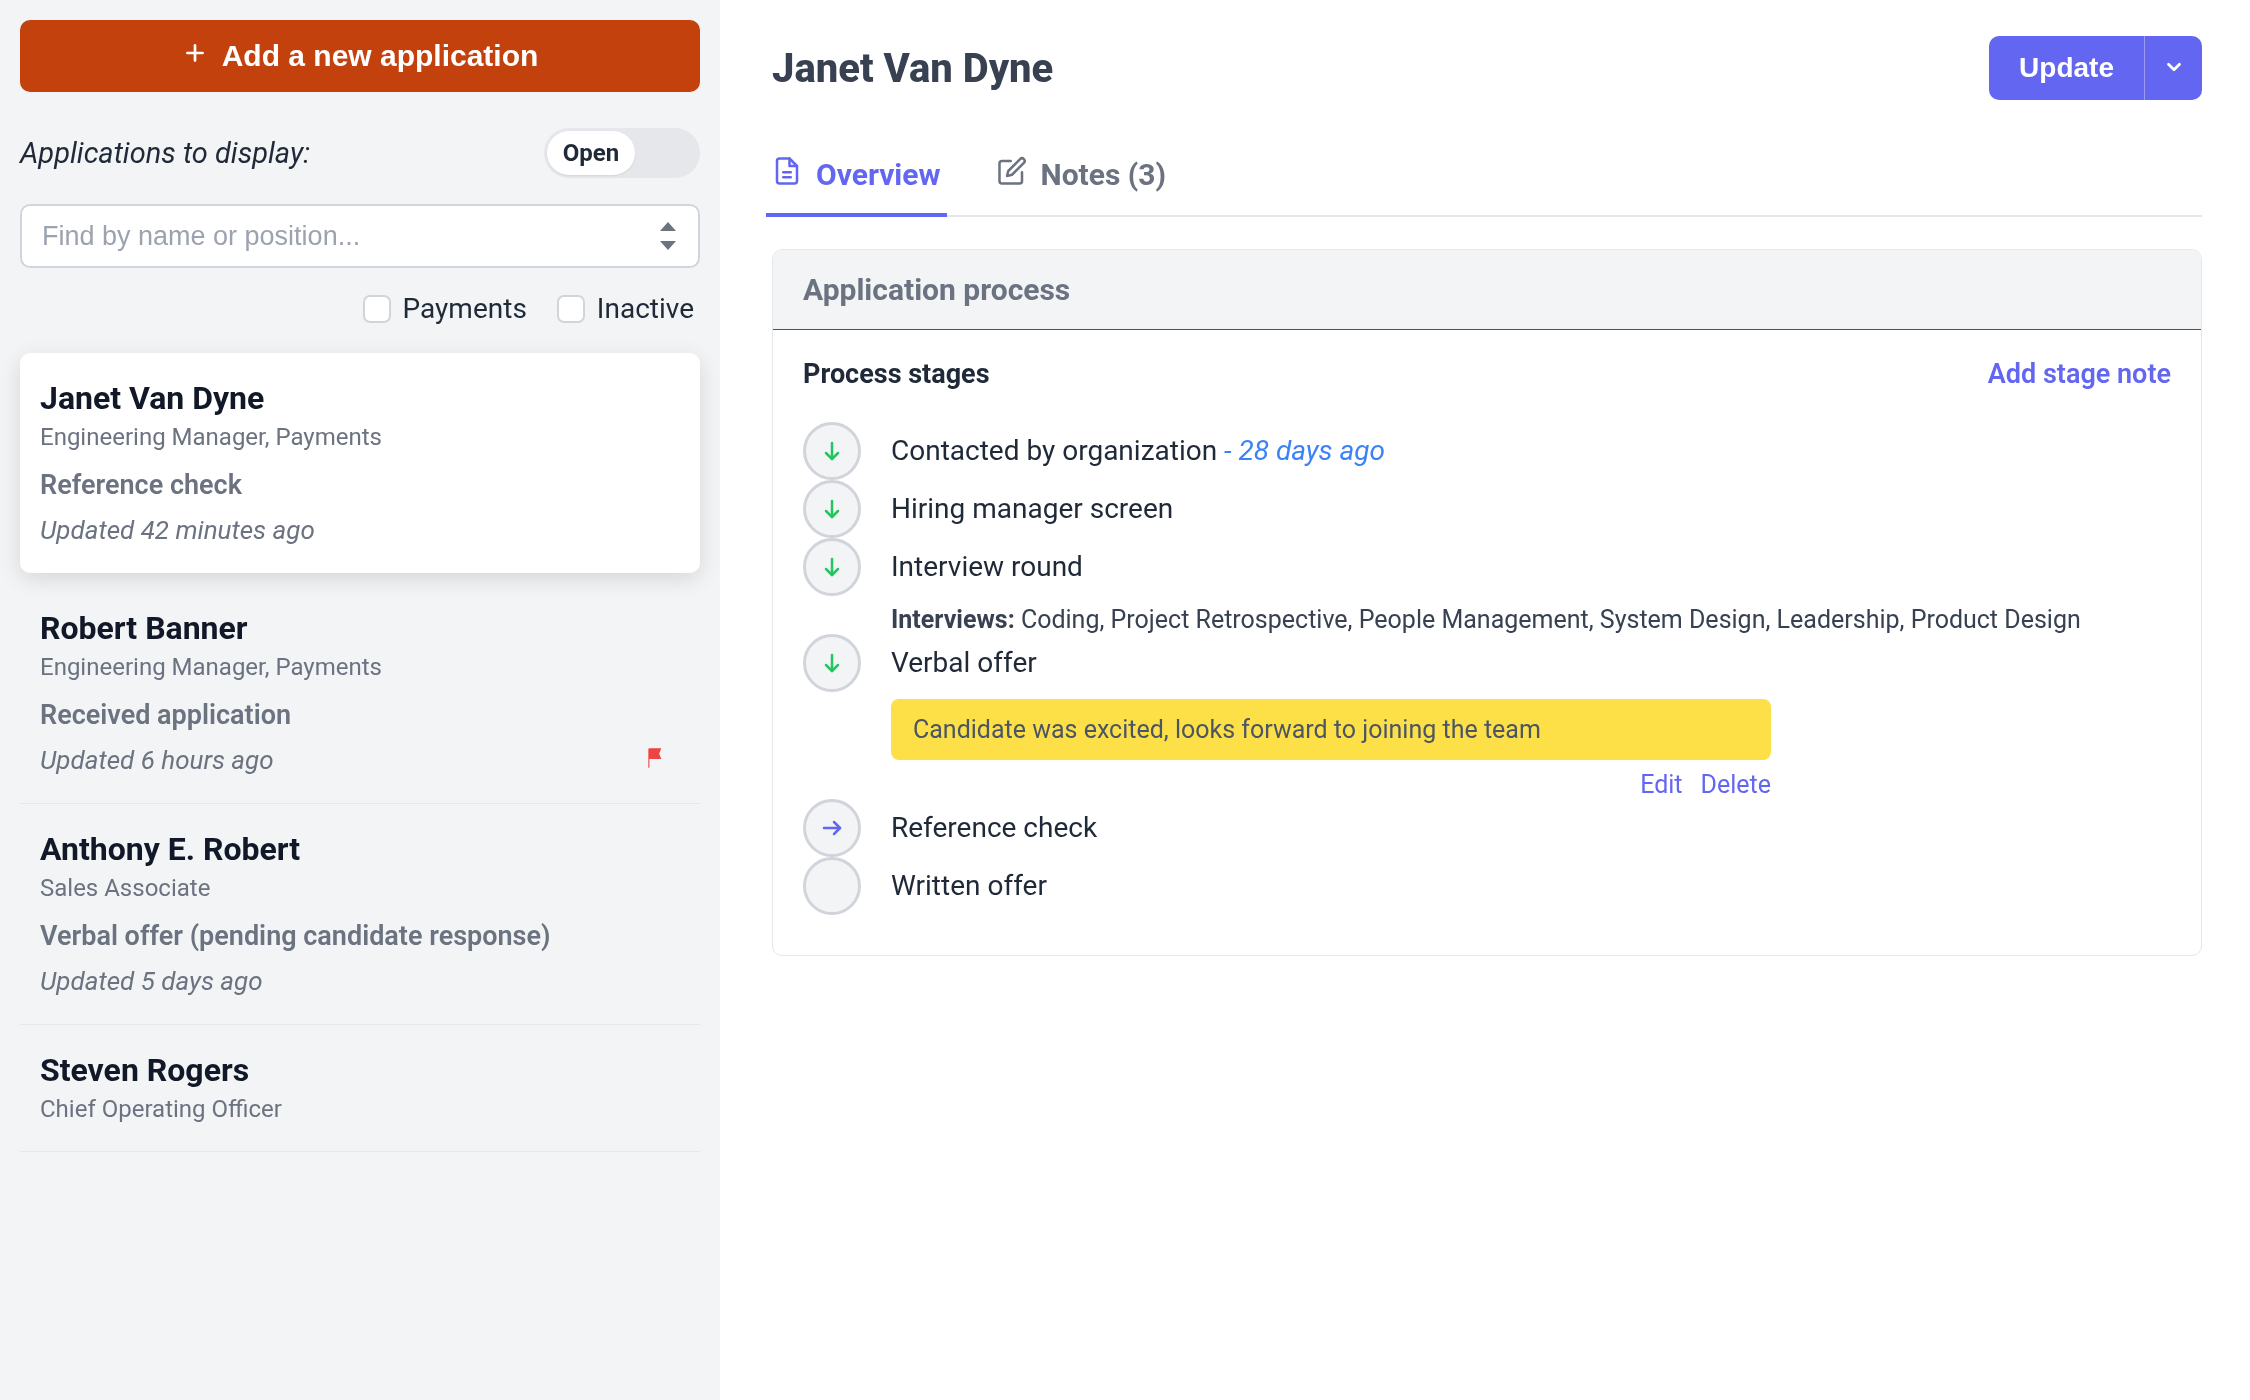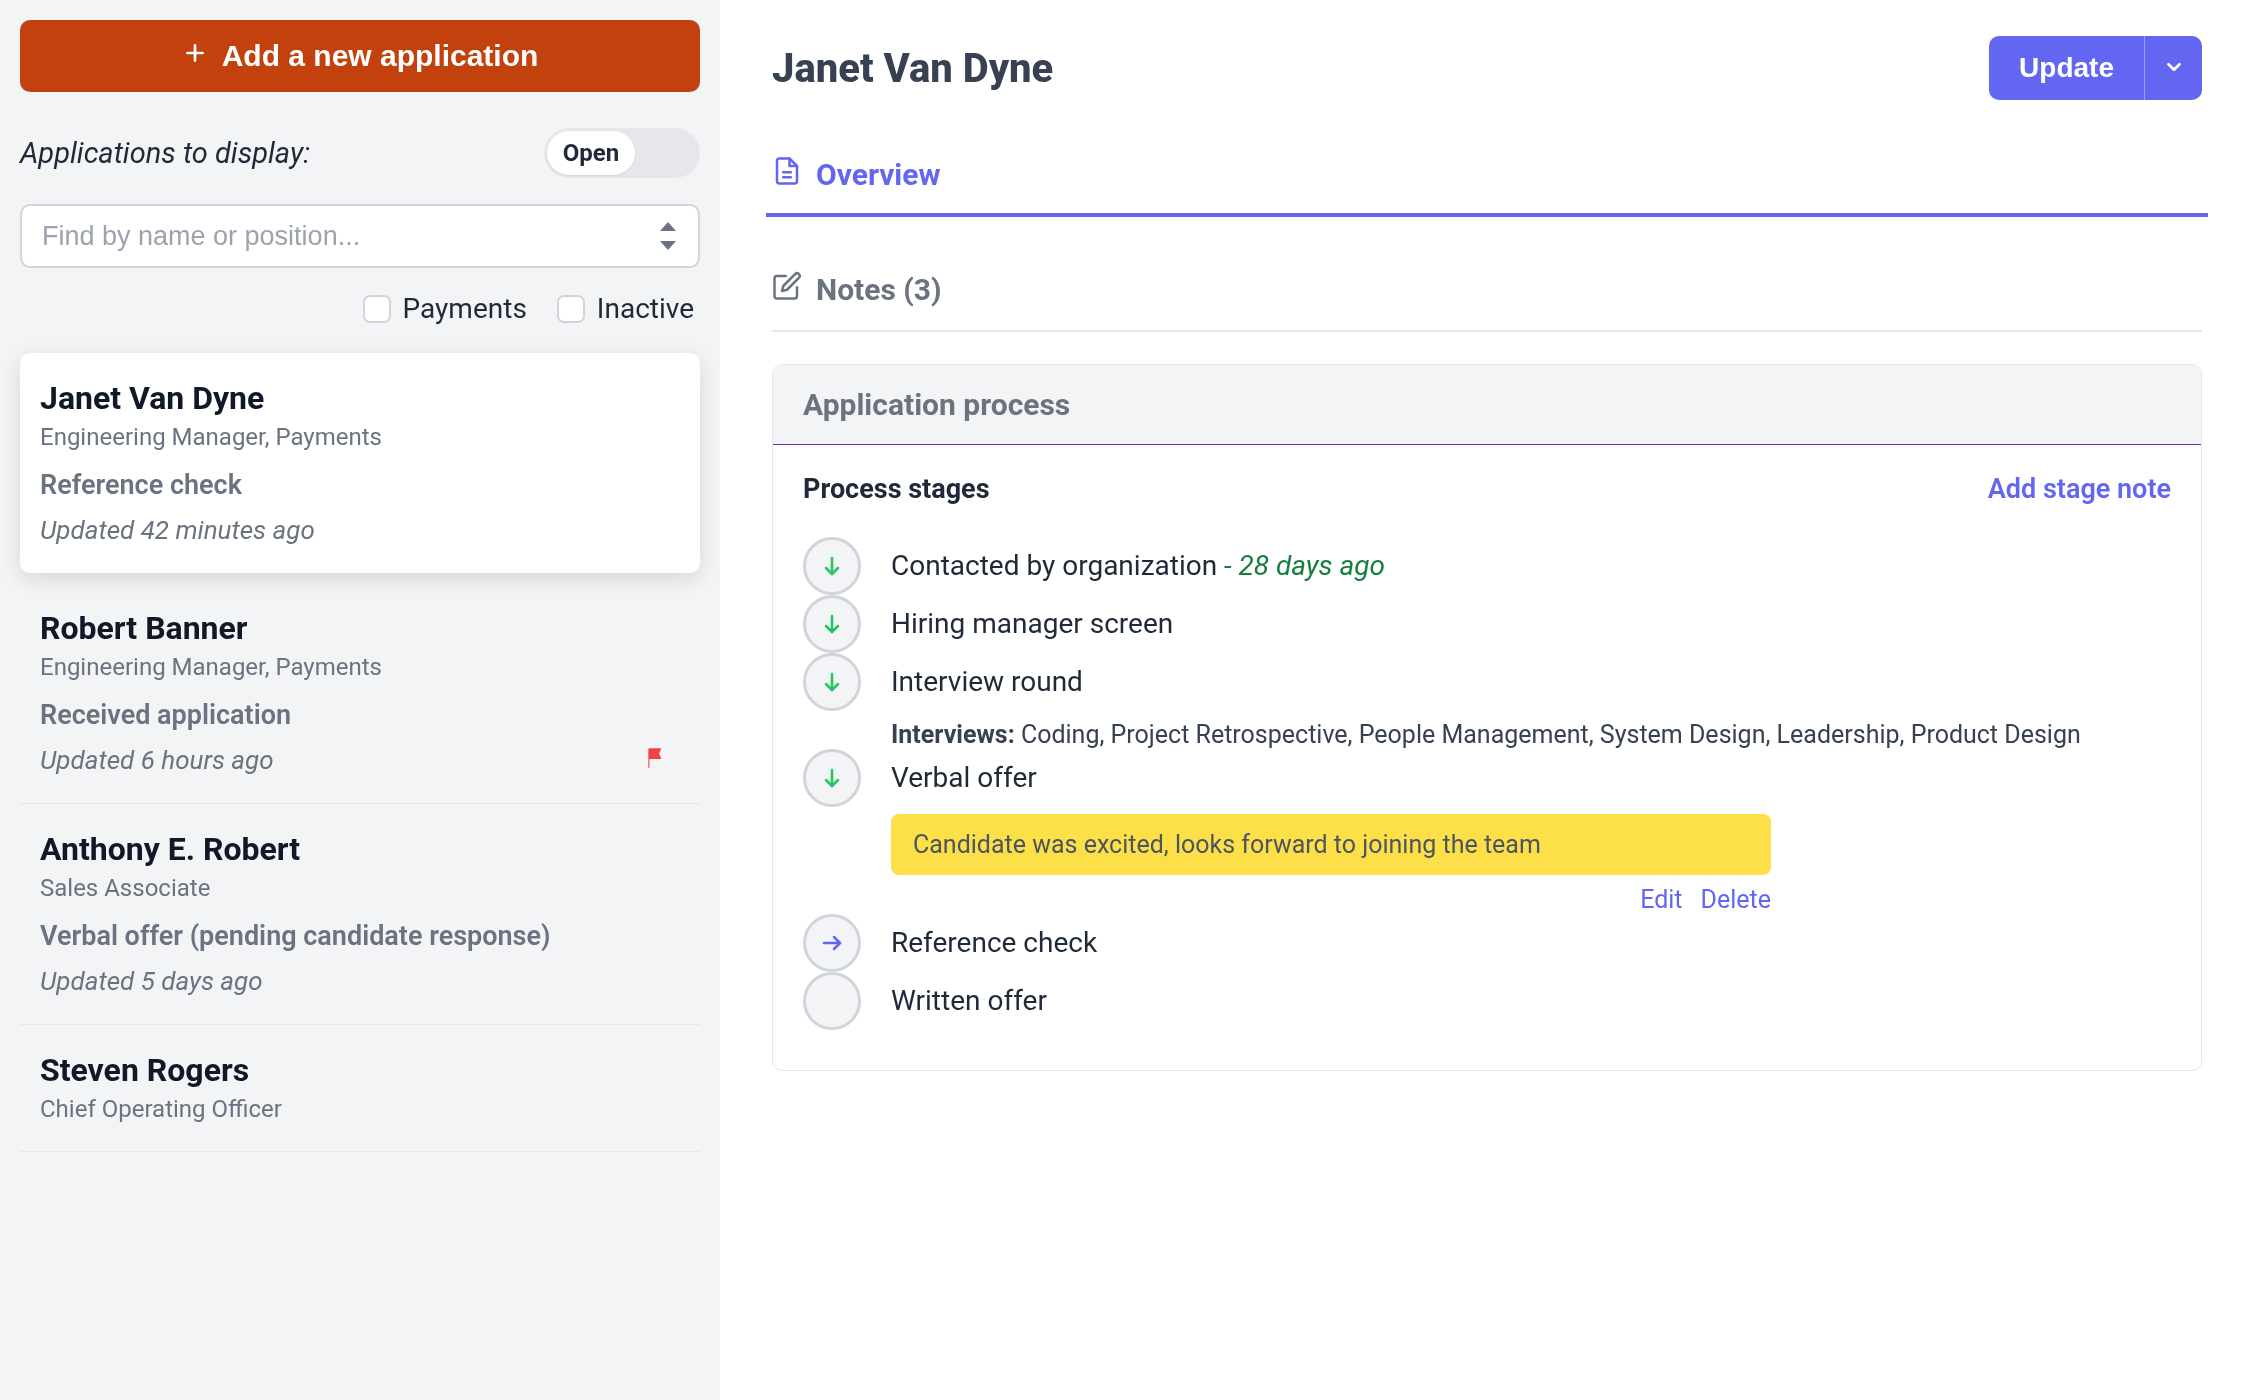--- a/index.html
+++ b/index.html
@@ -178,21 +178,20 @@
   align-items: center;
   justify-content: center;
   cursor: pointer;
 }
 .update-drop svg { width: 22px; height: 22px; color: #fff; }
 .tabs {
   display: flex;
   gap: 56px;
   margin-top: 56px;
   border-bottom: 2px solid #e5e7eb;
-  flex-direction: column;
 }
 .tab {
   display: flex;
   align-items: center;
   gap: 14px;
   font-size: 30px;
   font-weight: 700;
   color: #6b7280;
   padding-bottom: 22px;
   cursor: pointer;
@@ -258,21 +257,21 @@
 .stage-circle svg { width: 24px; height: 24px; }
 .stage-circle.green svg { color: #22c55e; }
 .stage-circle.blue svg { color: #6366f1; }
 .stage-line {
   width: 3px;
   background: #e5e7eb;
   flex: 1;
 }
 .stage-content { padding-top: 12px; flex: 1; }
 .stage-label { font-size: 28px; color: #1f2937; }
-.stage-time { font-style: italic; color: #15803d; }
+.stage-time { font-style: italic; color: #3b82f6; }
 .stage-sub { font-size: 25px; color: #374151; margin-top: 22px; }
 .stage-sub b { font-weight: 700; }
 .stage-note {
   background: #fde047;
   border-radius: 8px;
   padding: 16px 22px;
   font-size: 25px;
   color: #4b5563;
   margin-top: 20px;
   max-width: 880px;

